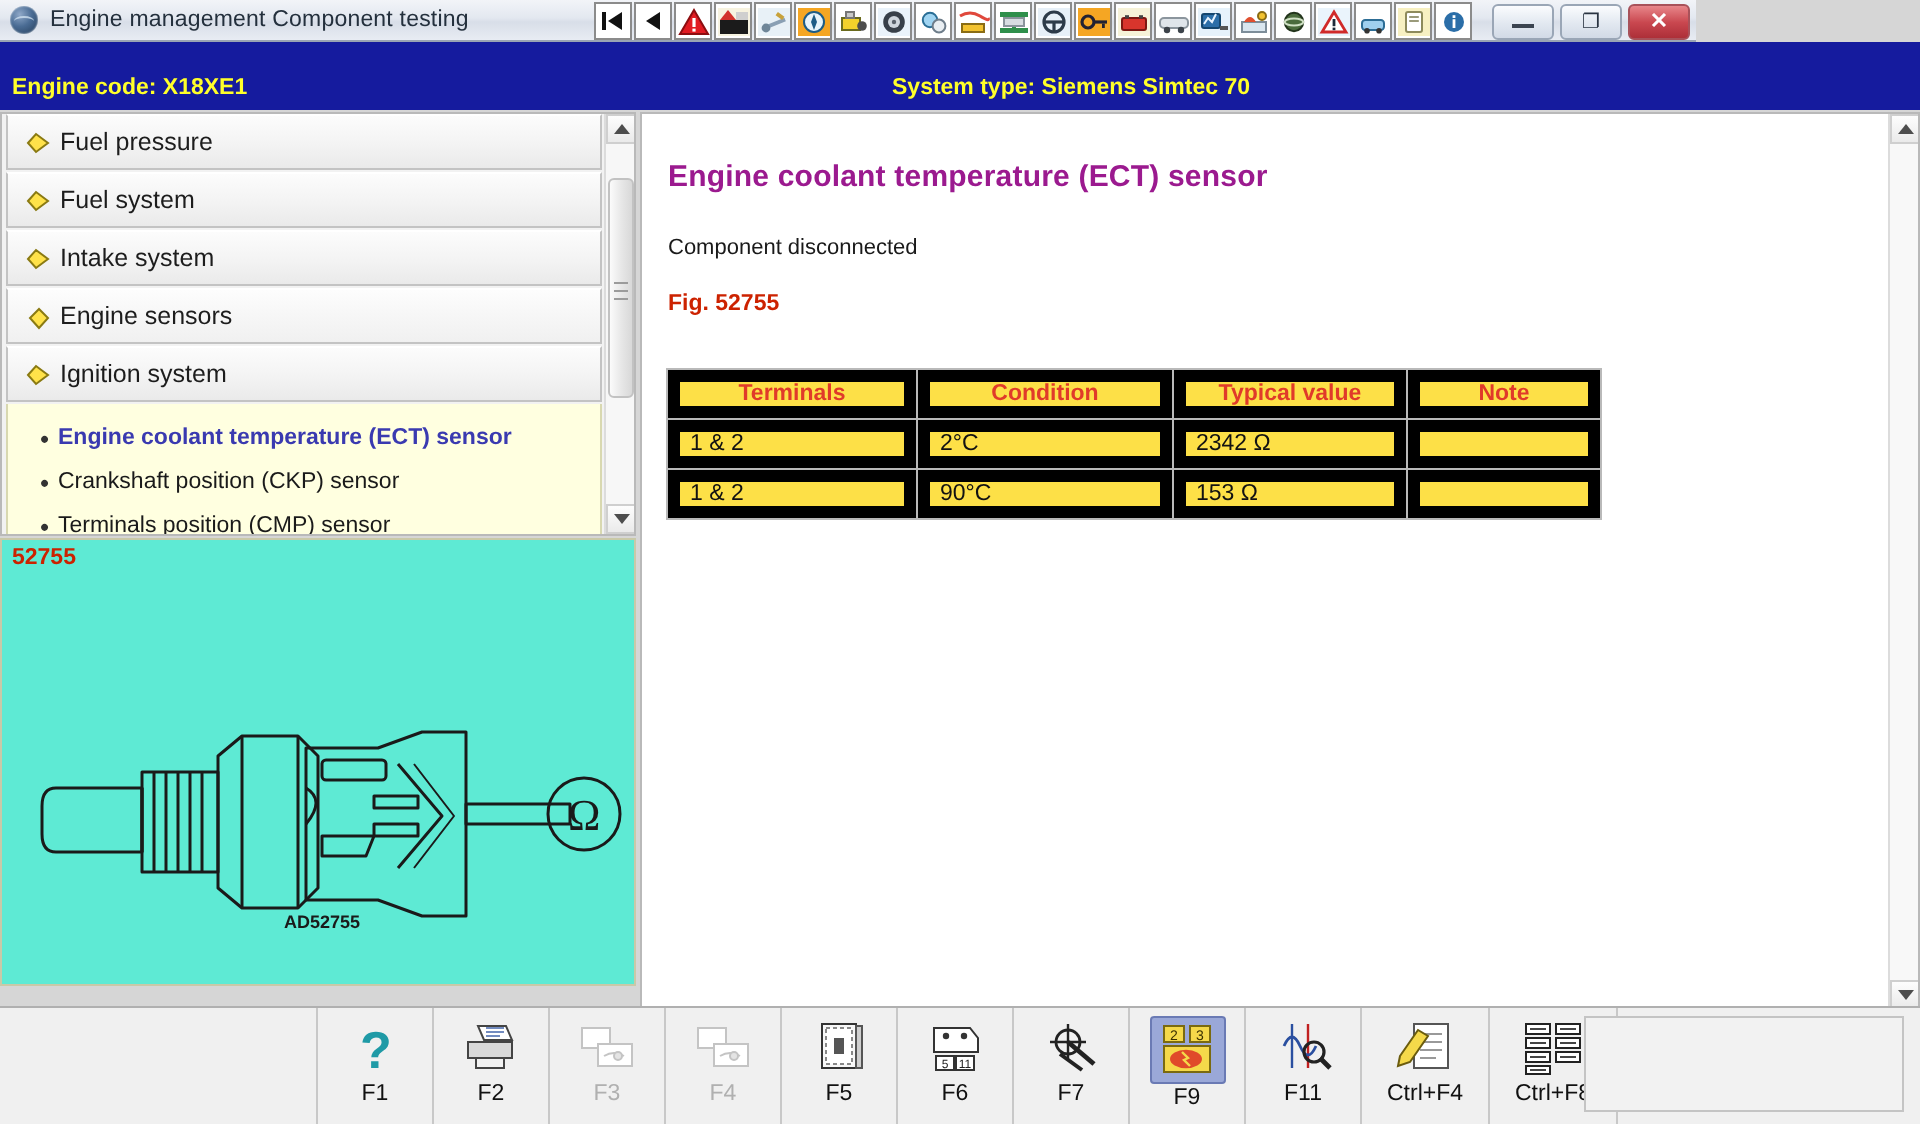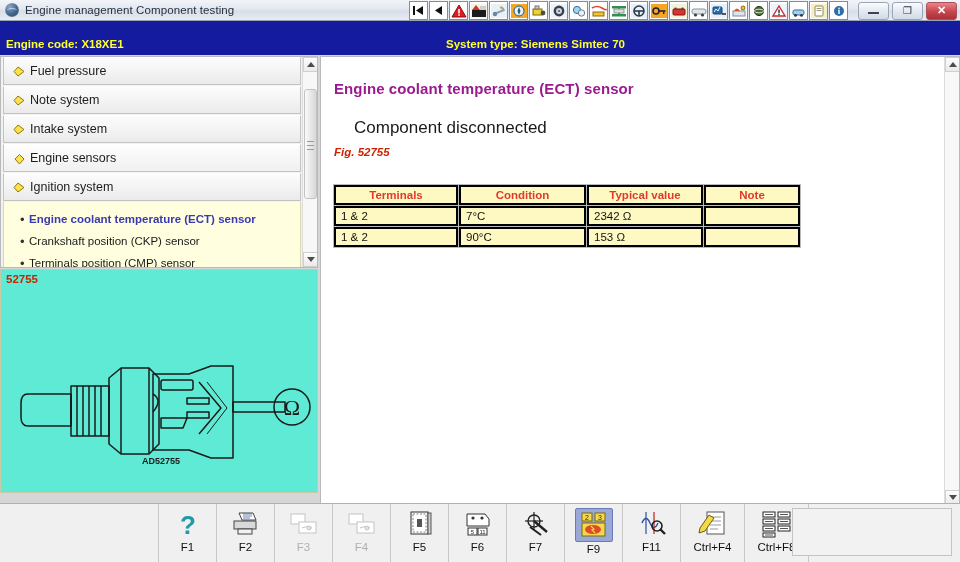--- a/index.html
+++ b/index.html
@@ -6,21 +6,21 @@
   body{
     width:960px;height:562px;overflow:hidden;
     background:#d6d6d6;
     font-family:"Liberation Sans", sans-serif;
     -webkit-font-smoothing:none;
   }
   #app{position:relative;width:960px;height:562px;}
 
   
   .titlebar{
-    position:absolute;left:0;top:0;width:960px;height:21px;
+    position:absolute;left:0;top:0;width:848px;height:21px;
     background:linear-gradient(to bottom,#f2f4f8 0%,#e3e8f0 45%,#d8dee8 55%,#e8ecf3 100%);
     border-bottom:1px solid #9aa4b4;
     display:flex;align-items:center;
     box-sizing:border-box;
   }
   .tb-icon{
     width:14px;height:14px;margin-left:5px;margin-right:6px;flex:none;
     border-radius:50%;
     background:radial-gradient(circle at 35% 30%,#8fa8c8 0%,#4a6c94 45%,#223a56 100%);
     box-shadow:inset 0 0 1px #fff;
@@ -141,29 +141,29 @@
 
   
   .content{
     position:absolute;left:320px;top:56px;width:640px;height:450px;
     background:#ffffff;border:1px solid #b9b9b9;box-sizing:border-box;overflow:hidden;
   }
   .c-title{
     position:absolute;left:13px;top:23px;font-size:15px;font-weight:bold;color:#9b1a8f;
     letter-spacing:.1px;white-space:nowrap;
   }
-  .c-sub{position:absolute;left:13px;top:61px;font-size:17px;color:#1a1a1a;margin-left:20px;}
-  .c-fig{position:absolute;left:13px;top:89px;font-size:11.5px;font-weight:bold;color:#cc2200;font-style:italic;}
+  .c-sub{position:absolute;left:13px;top:61px;font-size:11px;color:#1a1a1a;}
+  .c-fig{position:absolute;left:13px;top:89px;font-size:11.5px;font-weight:bold;color:#cc2200;}
 
   table.spec{
     position:absolute;left:12px;top:127px;border-collapse:separate;border-spacing:1px;
     background:#b9b9b9;
   }
   table.spec th,table.spec td{
-    background:#fef9c3;border:2px solid #000000;
+    background:#fde047;border:6px solid #000000;
     font-size:11.5px;font-weight:normal;
     height:20px;box-sizing:border-box;padding:0 5px;
   }
   table.spec th{color:#e03a2a;text-align:center;font-weight:bold;}
   table.spec td{color:#121212;text-align:left;margin-left:47px;}
   .col-term{width:124px;}
   .col-cond{width:127px;}
   .col-typ{width:116px;}
   .col-note{width:96px;}
 
@@ -408,21 +408,21 @@
         </span>
         <span class="lbl">Fuel pressure</span>
       </div>
 
       <div class="grp">
         <span class="diamond">
           <svg width="13" height="13" viewBox="0 0 13 13">
               <polygon points="1,6.5 5,2 11,6.5 5,11" fill="#ffe24a" stroke="#8a7a12" stroke-width="1"></polygon>
             </svg>
         </span>
-        <span class="lbl">Note system</span>
+        <span class="lbl">Fuel system</span>
       </div>
 
       <div class="grp">
         <span class="diamond">
           <svg width="13" height="13" viewBox="0 0 13 13">
               <polygon points="1,6.5 5,2 11,6.5 5,11" fill="#ffe24a" stroke="#8a7a12" stroke-width="1"></polygon>
             </svg>
         </span>
         <span class="lbl">Intake system</span>
       </div>
@@ -523,21 +523,21 @@
         <tr>
           <th class="col-term">Terminals</th>
           <th class="col-cond">Condition</th>
           <th class="col-typ">Typical value</th>
           <th class="col-note">Note</th>
         </tr>
       </thead>
       <tbody>
         <tr>
           <td>1 &amp; 2</td>
-          <td>7°C</td>
+          <td>2°C</td>
           <td>2342 Ω</td>
           <td></td>
         </tr>
         <tr>
           <td>1 &amp; 2</td>
           <td>90°C</td>
           <td>153 Ω</td>
           <td></td>
         </tr>
       </tbody>

